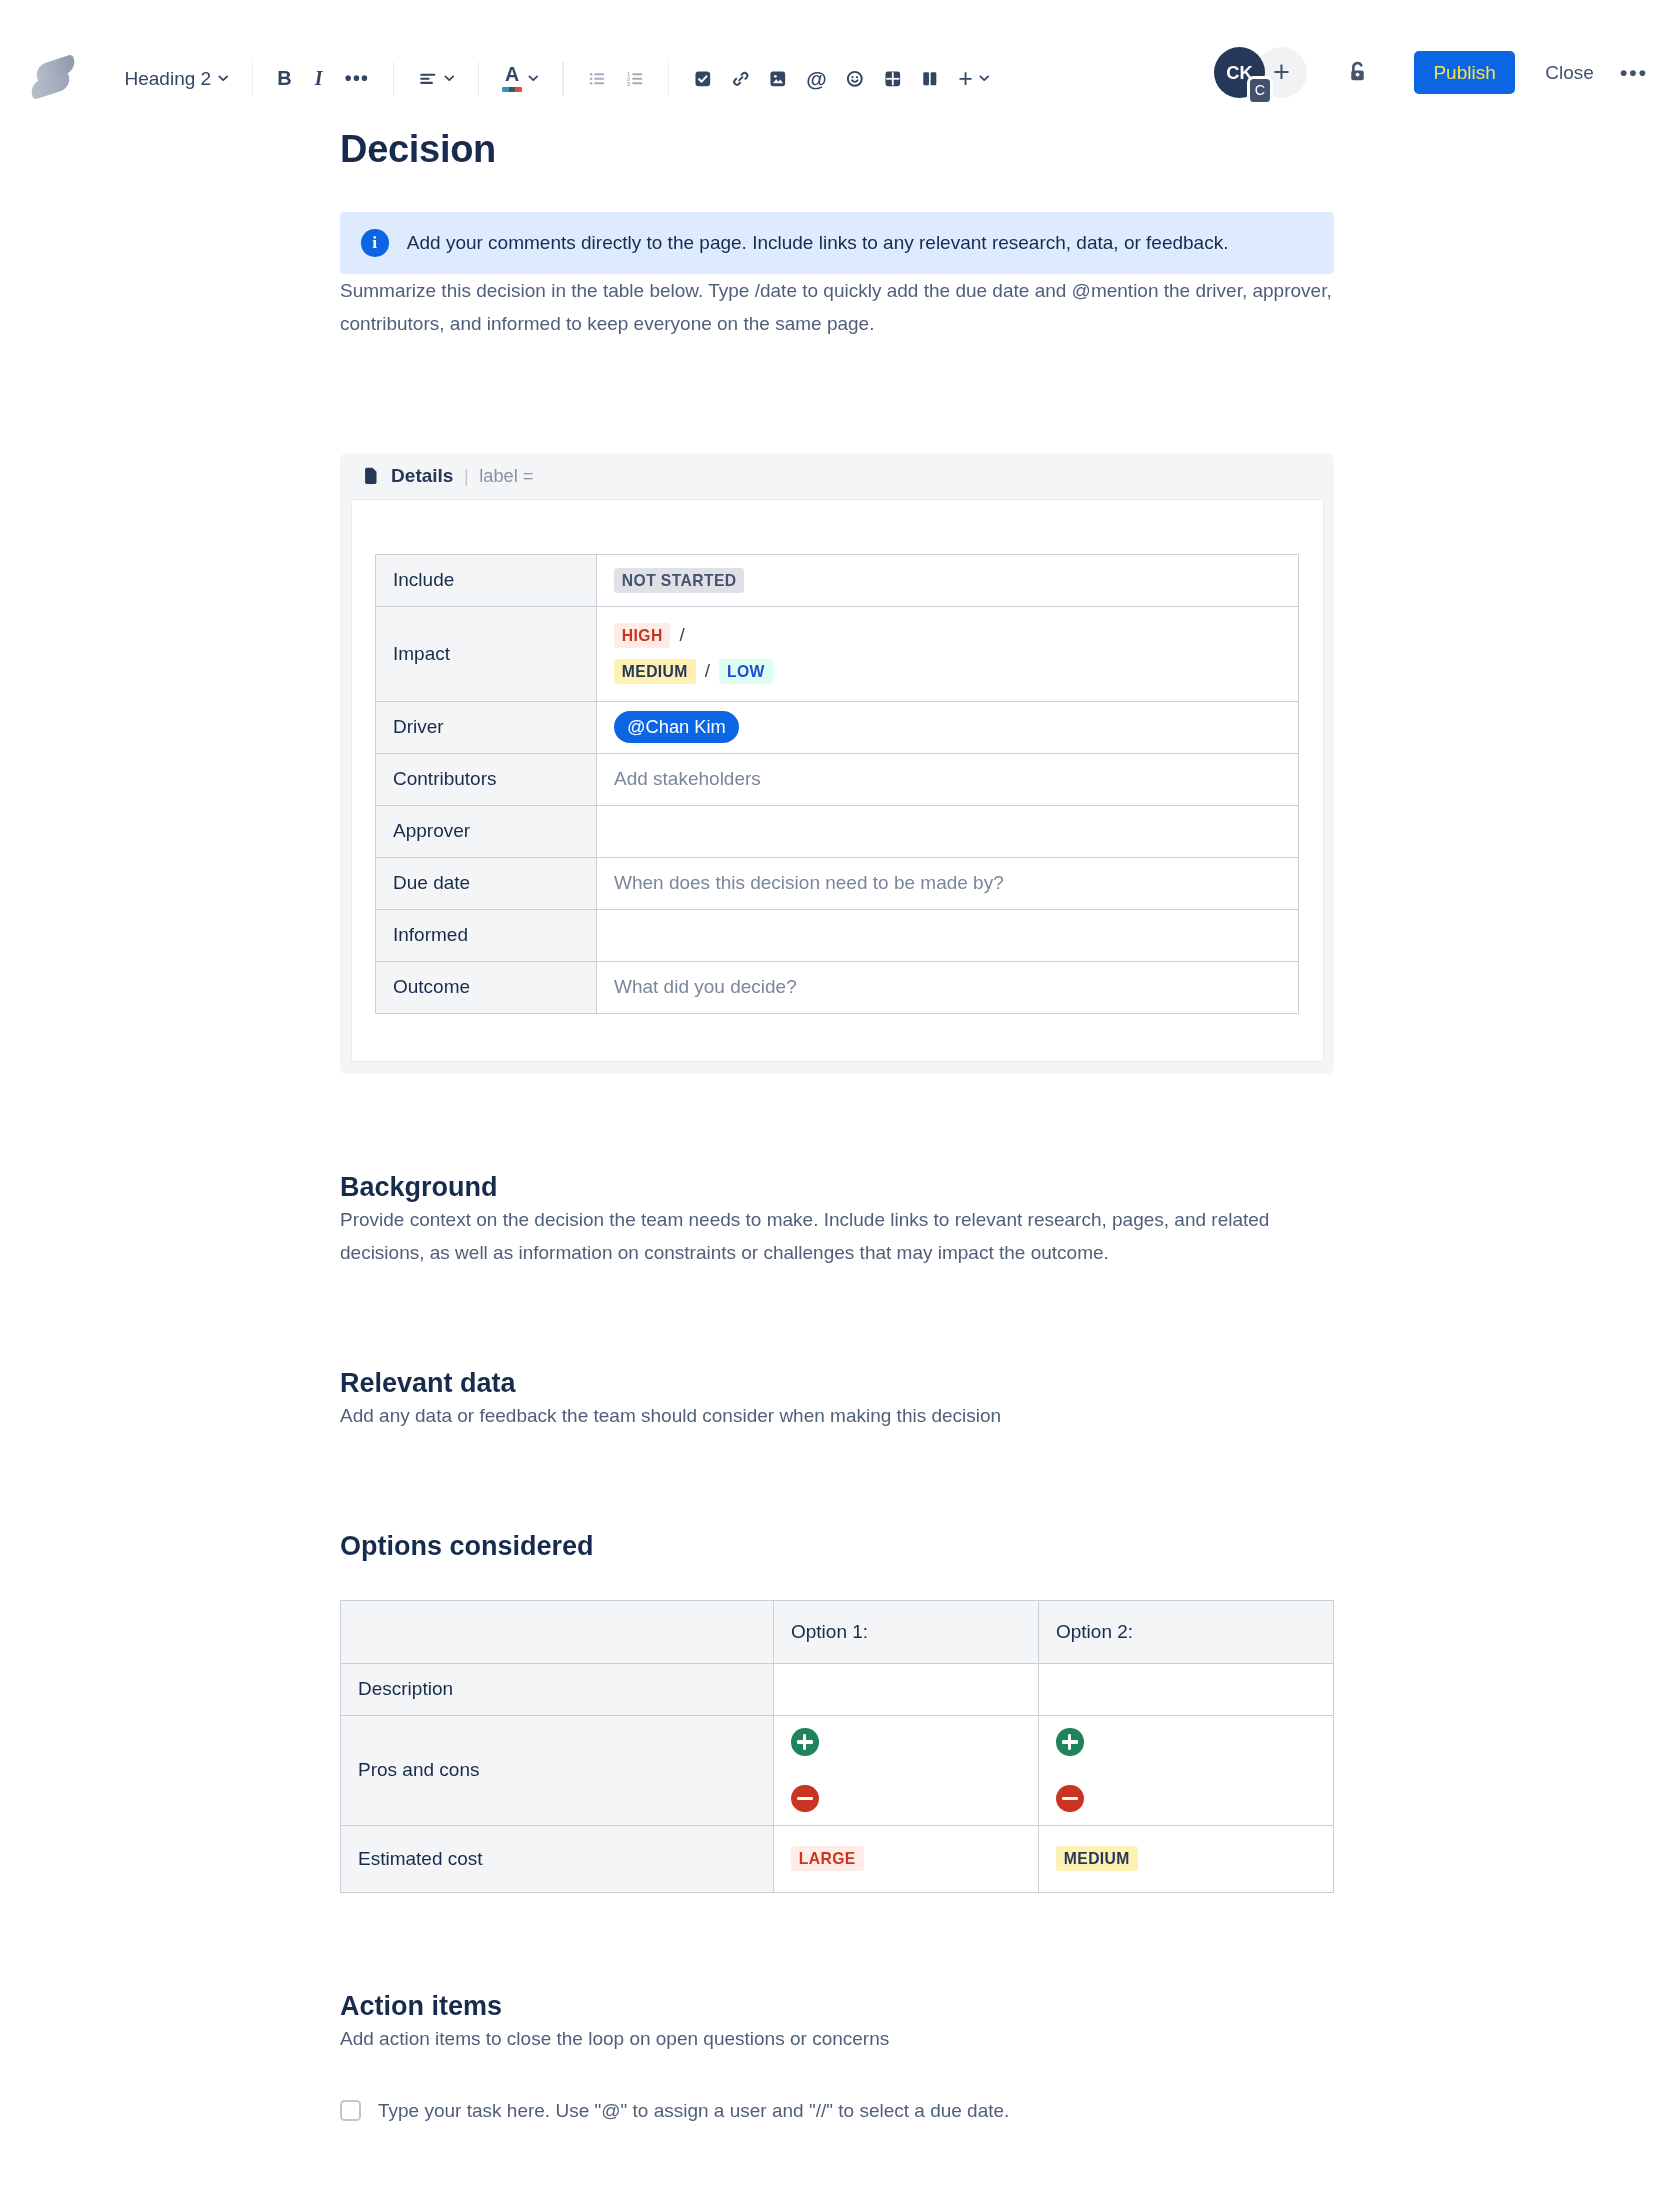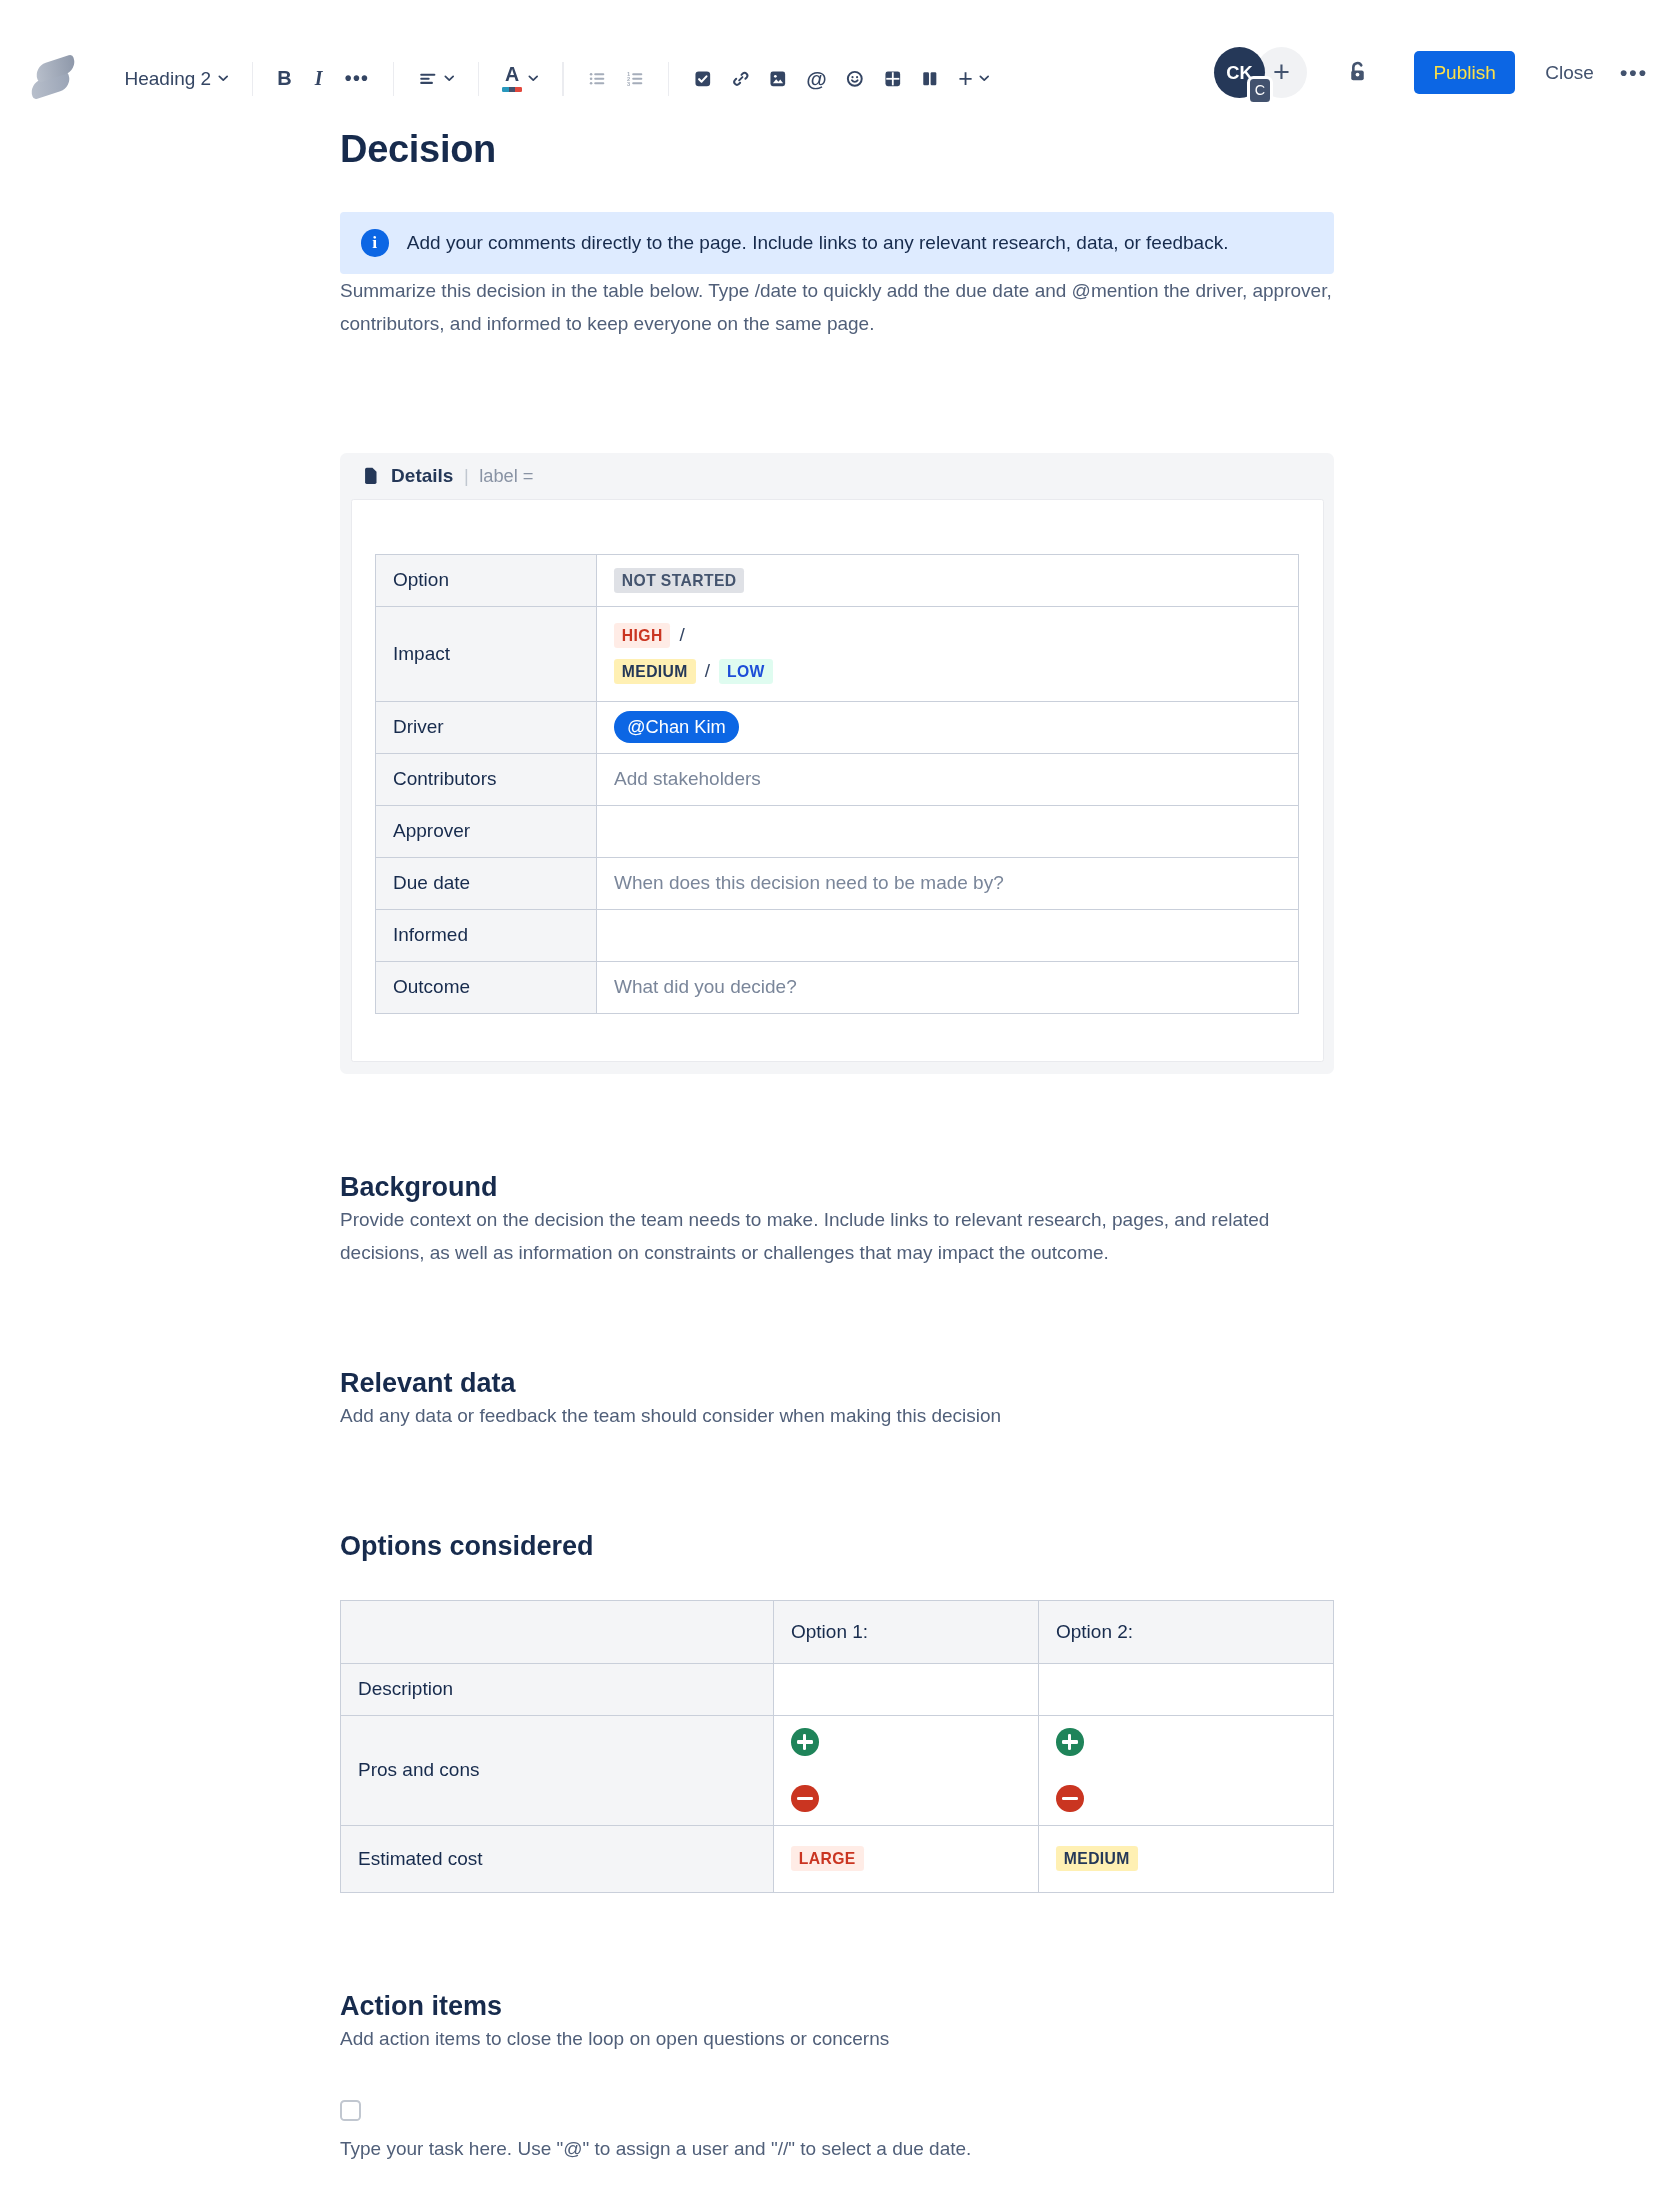--- a/index.html
+++ b/index.html
@@ -123,21 +123,21 @@
   tr.pros-row td { height:110px; }
   .proscons { display:flex; flex-direction:column; gap:29px; padding:3.9px 0; }
   .icon-circle { width:27.5px; height:27.5px; border-radius:50%; position:relative; cursor:pointer; }
   .icon-circle.plus { background:#1F845A; }
   .icon-circle.minus { background:#CA3521; }
   .icon-circle::before { content:""; position:absolute; left:5.9px; top:12px; width:15.7px; height:3.3px; background:#fff; border-radius:1.3px; }
   .icon-circle.plus::after { content:""; position:absolute; left:12px; top:5.9px; width:3.3px; height:15.7px; background:#fff; border-radius:1.3px; }
   tr.cost-row td { height:67px; }
 
   
-  .task-line { margin-top:44px; display:flex; align-items:flex-start; gap:17px;flex-direction:column; }
+  .task-line { margin-top:44px; display:flex; align-items:center; gap:17px; }
   .task-checkbox { width:21px; height:21px; border:2px solid #C1C7D0; border-radius:4.6px; background:#fff; flex:0 0 auto; cursor:pointer; }
   .task-text { font-size:19px; color:#505F79; }
 
   svg { display:block; }
 </style>
 </head>
 <body>
 
 <div class="toolbar">
   <div class="logo">
@@ -313,21 +313,21 @@
         <path d="M5 4 a2 2 0 0 1 2-2 h7 l5 5 v13 a2 2 0 0 1 -2 2 H7 a2 2 0 0 1 -2-2 z" fill="#253858"></path>
       </svg>
       <span class="details-title">Details</span>
       <span class="details-divider">|</span>
       <span class="details-hint">label =</span>
     </div>
     <div class="details-card">
       <table class="details-table">
         <tbody>
           <tr>
-            <td class="label-cell">Option</td>
+            <td class="label-cell">Include</td>
             <td class="value-cell">
               <span class="lozenge loz-neutral">NOT STARTED</span>
             </td>
           </tr>
           <tr class="impact-row">
             <td class="label-cell">Impact</td>
             <td class="value-cell">
               <div>
                 <span class="lozenge loz-red">HIGH</span>
                 <span class="slash">/</span>

